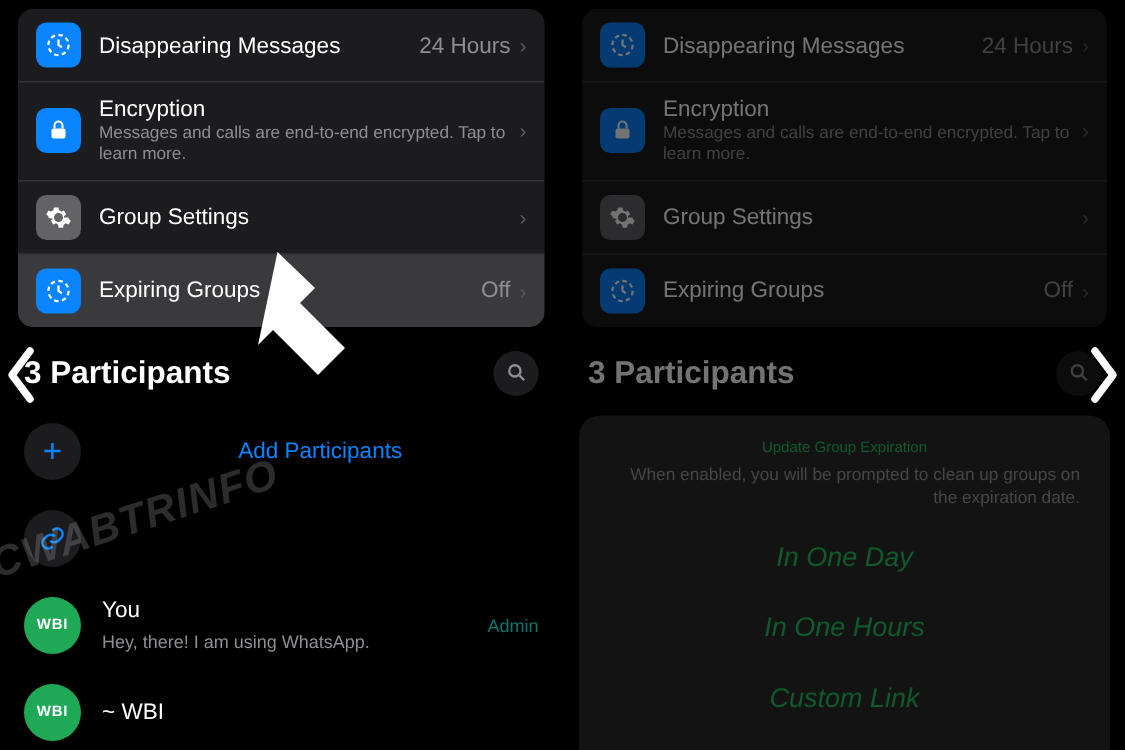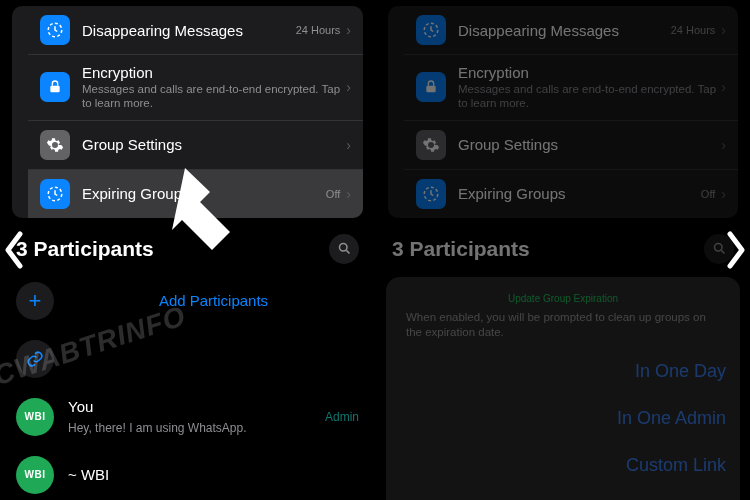--- a/index.html
+++ b/index.html
@@ -32,39 +32,38 @@
   margin: 6px 12px 0 12px;
   overflow: hidden;
 }
 .row {
   display: flex;
   align-items: center;
   padding: 9px 12px;
   min-height: 44px;
   border-top: 0.5px solid #333;
   position: relative;
-  margin-left: 16px;
 }
 .row:first-child { border-top: none; }
 .row.highlight { background: #3a3a3c; }
 .icon-box {
   width: 30px; height: 30px;
   border-radius: 7px;
   display: flex;
   align-items: center;
   justify-content: center;
   margin-right: 12px;
   flex-shrink: 0;
 }
 .icon-blue { background: #0a84ff; }
 .icon-gray { background: #636366; }
 .row-main { flex: 1; min-width: 0; }
 .row-title { font-size: 15px; color: #fff; }
 .row-sub { font-size: 11.5px; color: #8e8e93; margin-top: 1px; line-height: 1.25; }
-.row-value { font-size: 11px; color: #8e8e93; margin-right: 6px; }
+.row-value { font-size: 15px; color: #8e8e93; margin-right: 6px; }
 .chevron { color: #5a5a5e; font-size: 14px; }
 .section-header {
   display: flex;
   align-items: center;
   justify-content: space-between;
   padding: 16px 16px 8px 16px;
   font-size: 21px;
   font-weight: 600;
 }
 .search-circle {
@@ -102,22 +101,22 @@
 
 .sheet {
   position: absolute;
   left: 10px; right: 10px; bottom: -60px;
   background: #2c2c2e;
   border-radius: 14px;
   padding: 16px 14px 80px 14px;
   z-index: 3;
 }
 .sheet-title { font-size: 10px; font-weight: 400; text-align: center; color: #22c55e; }
-.sheet-desc { font-size: 11.5px; color: #9a9a9e; text-align: left; margin-top: 6px; line-height: 1.35; padding: 0 6px; }
-.sheet-option { color: #3b82f6; font-size: 18px; text-align: right; padding: 20px 0 4px; }
+.sheet-desc { font-size: 11.5px; color: #9a9a9e; text-align: right; margin-top: 6px; line-height: 1.35; padding: 0 6px; }
+.sheet-option { color: #22c55e; font-size: 18px; text-align: center; padding: 20px 0 4px; font-style: italic; }
 .sheet-option + .sheet-option { padding-top: 22px; }
 
 .arrow-annotation {
   position: absolute;
   z-index: 20;
   left: 152px; top: 168px;
   pointer-events: none;
 }
 .nav-chevron {
   position: absolute;
@@ -321,21 +320,21 @@
           </svg>
       </div>
     </div>
 
     <div class="dim"></div>
 
     <div class="sheet">
       <div class="sheet-title">Update Group Expiration</div>
       <div class="sheet-desc">When enabled, you will be prompted to clean up groups on the expiration date.</div>
       <div class="sheet-option">In One Day</div>
-      <div class="sheet-option">In One Admin</div>
+      <div class="sheet-option">In One Hours</div>
       <div class="sheet-option">Custom Link</div>
     </div>
   </div>
 </div>
 
 <div class="arrow-annotation">
   <svg width="90" height="110" viewBox="0 0 90 110">
     <polygon points="33,0 58,24 48,34 78,64 60,82 30,52 20,62" fill="#fff"></polygon>
   </svg>
 </div>

